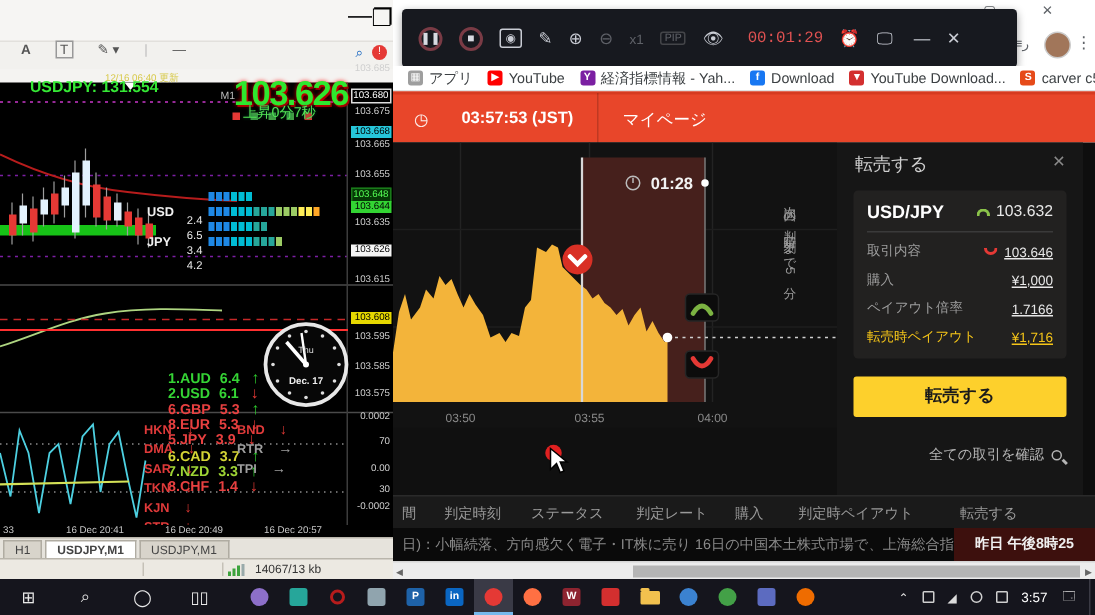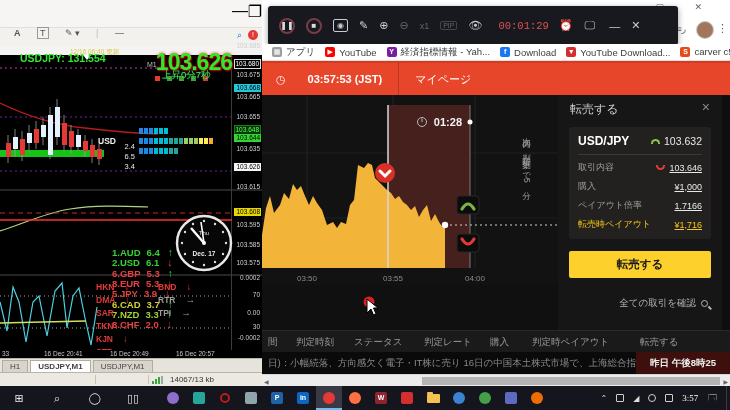--- a/index.html
+++ b/index.html
@@ -112,21 +112,21 @@
   .tb-app{width:26px;height:24px;display:flex;align-items:center;justify-content:center;}
   .tb-app.active{background:#3a3a46;box-shadow:inset 0 -2px 0 #76b9ed;}
   .tb-app .sq{width:12px;height:12px;border-radius:2px;color:#fff;font-size:7px;line-height:12px;text-align:center;font-weight:bold;}
   .tb-app .ci{width:12px;height:12px;border-radius:50%;}
   .tb-app .ri{width:10px;height:10px;border-radius:50%;border:2px solid;}
   .tb-app .fo{width:13px;height:9px;border-radius:1px;position:relative;}
   .tb-app .fo::before{content:"";position:absolute;left:0;top:-2px;width:6px;height:2px;background:inherit;border-radius:1px 1px 0 0;}
   .tb-tray{margin-left:auto;display:flex;align-items:center;}
   .tb-tray .ti{color:#dcdcdc;font-size:8px;margin-right:9px;}
   .tb-tray .tsq{width:8px;height:8px;border:1px solid #cfcfcf;margin-right:9px;border-radius:1px;}
-  .tb-time{color:#fff;font-size:9px;margin-right:10px;font-family:Liberation Serif, serif;}
+  .tb-time{color:#fff;font-size:9px;margin-right:10px;}
   .tb-edge{width:4px;height:24px;border-left:1px solid #3a3a44;}
 </style>
 </head>
 <body>
 
 <div class="screen">
 
   <div class="mt4">
     <div class="mt4-top">
       <span class="mt4-winctl abs" style="right:14px;top:2px;">—</span>
@@ -265,30 +265,46 @@
               <i style="background: rgb(30, 136, 229);"></i>
               <i style="background: rgb(30, 136, 229);"></i>
               <i style="background: rgb(30, 136, 229);"></i>
               <i style="background: rgb(0, 188, 212);"></i>
               <i style="background: rgb(0, 188, 212);"></i>
               <i style="background: rgb(0, 188, 212);"></i>
               <i style="background: rgb(38, 166, 154);"></i>
               <i style="background: rgb(38, 166, 154);"></i>
             </span>
           </div>
+          <div class="mrow">
+            <span class="cur">JPY</span>
+            <span class="mval">4.2</span>
+            <span class="bar">
+              <i style="background: rgb(30, 136, 229);"></i>
+              <i style="background: rgb(30, 136, 229);"></i>
+              <i style="background: rgb(30, 136, 229);"></i>
+              <i style="background: rgb(0, 188, 212);"></i>
+              <i style="background: rgb(0, 188, 212);"></i>
+              <i style="background: rgb(0, 188, 212);"></i>
+              <i style="background: rgb(38, 166, 154);"></i>
+              <i style="background: rgb(38, 166, 154);"></i>
+              <i style="background: rgb(38, 166, 154);"></i>
+              <i style="background: rgb(156, 204, 101);"></i>
+            </span>
+          </div>
         </div>
       <div id="ranking">
           <div class="rankrow" style="top: 191px; color: rgb(53, 212, 53);"><span>1.AUD</span><span class="rv">6.4</span><span class="ra" style="color:#2fd32f">↑</span></div>
           <div class="rankrow" style="top: 201.3px; color: rgb(53, 212, 53);"><span>2.USD</span><span class="rv">6.1</span><span class="ra" style="color:#e53935">↓</span></div>
           <div class="rankrow" style="top: 211.6px; color: rgb(232, 64, 64);"><span>6.GBP</span><span class="rv">5.3</span><span class="ra" style="color:#2fd32f">↑</span></div>
           <div class="rankrow" style="top: 221.9px; color: rgb(232, 64, 64);"><span>8.EUR</span><span class="rv">5.3</span><span class="ra" style="color:#e53935">↓</span></div>
           <div class="rankrow" style="top: 232.2px; color: rgb(232, 64, 64);"><span>5.JPY</span><span class="rv">3.9</span><span class="ra" style="color:#e53935">↓</span></div>
           <div class="rankrow" style="top: 242.5px; color: rgb(212, 212, 53);"><span>6.CAD</span><span class="rv">3.7</span><span class="ra" style="color:#2fd32f">↑</span></div>
           <div class="rankrow" style="top: 252.8px; color: rgb(158, 212, 53);"><span>7.NZD</span><span class="rv">3.3</span><span class="ra" style="color:#2fd32f">↑</span></div>
-          <div class="rankrow" style="top: 263.1px; color: rgb(232, 64, 64);"><span>8.CHF</span><span class="rv">2.0</span><span class="ra" style="color:#e53935">↓</span></div>
+          <div class="rankrow" style="top: 263.1px; color: rgb(232, 64, 64);"><span>8.CHF</span><span class="rv">1.4</span><span class="ra" style="color:#e53935">↓</span></div>
         </div>
       <div id="indicators">
           <div class="indrow" style="left: 96px; top: 226px; color: rgb(224, 58, 58);">HKN<span class="ia" style="color:#e53935">↓</span></div>
           <div class="indrow" style="left: 96px; top: 239px; color: rgb(224, 58, 58);">DMA<span class="ia" style="color:#e53935">↓</span></div>
           <div class="indrow" style="left: 96px; top: 252px; color: rgb(224, 58, 58);">SAR<span class="ia" style="color:#e53935">↓</span></div>
           <div class="indrow" style="left: 96px; top: 265px; color: rgb(224, 58, 58);">TKN<span class="ia" style="color:#e53935">↓</span></div>
           <div class="indrow" style="left: 96px; top: 278px; color: rgb(224, 58, 58);">KJN<span class="ia" style="color:#e53935">↓</span></div>
           <div class="indrow" style="left: 96px; top: 291px; color: rgb(224, 58, 58);">STR<span class="ia" style="color:#e53935">↓</span></div>
           <div class="indrow" style="left: 158px; top: 226px; color: rgb(224, 58, 58);">BND<span class="ia" style="color:#e53935">↓</span></div>
           <div class="indrow" style="left: 158px; top: 239px; color: rgb(158, 158, 158);">RTR<span class="ia" style="color:#9e9e9e">→</span></div>

